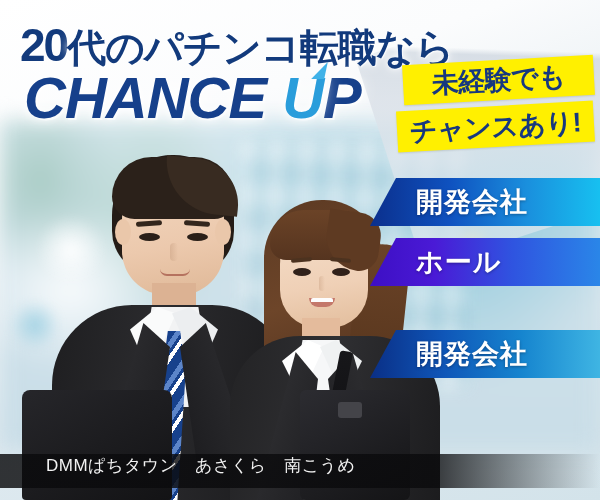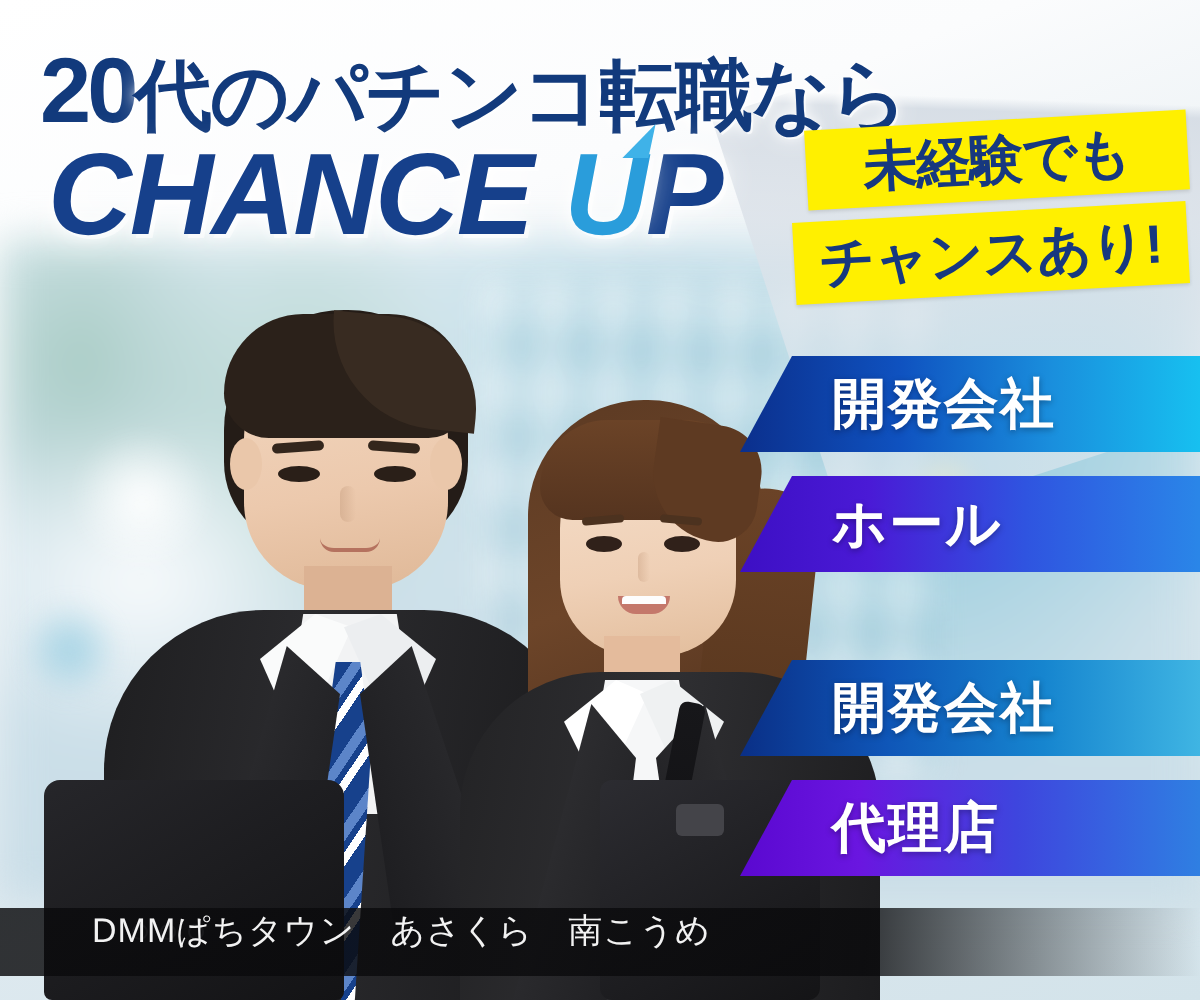--- a/index.html
+++ b/index.html
@@ -321,22 +321,19 @@
   <div class="cats">
     <div class="cat cat-1">
       <span class="cat-label">開発会社</span>
     </div>
     <div class="cat cat-2">
       <span class="cat-label">ホール</span>
     </div>
     <div class="cat cat-3">
       <span class="cat-label">開発会社</span>
     </div>
-    <div class="cat cat-4">
-      <span class="cat-label">代理店</span>
-    </div>
   </div>
 
   <div class="credit">
     <span class="credit-text">DMMぱちタウン　あさくら　南こうめ</span>
   </div>
 
 </div>
 
 </body></html>

